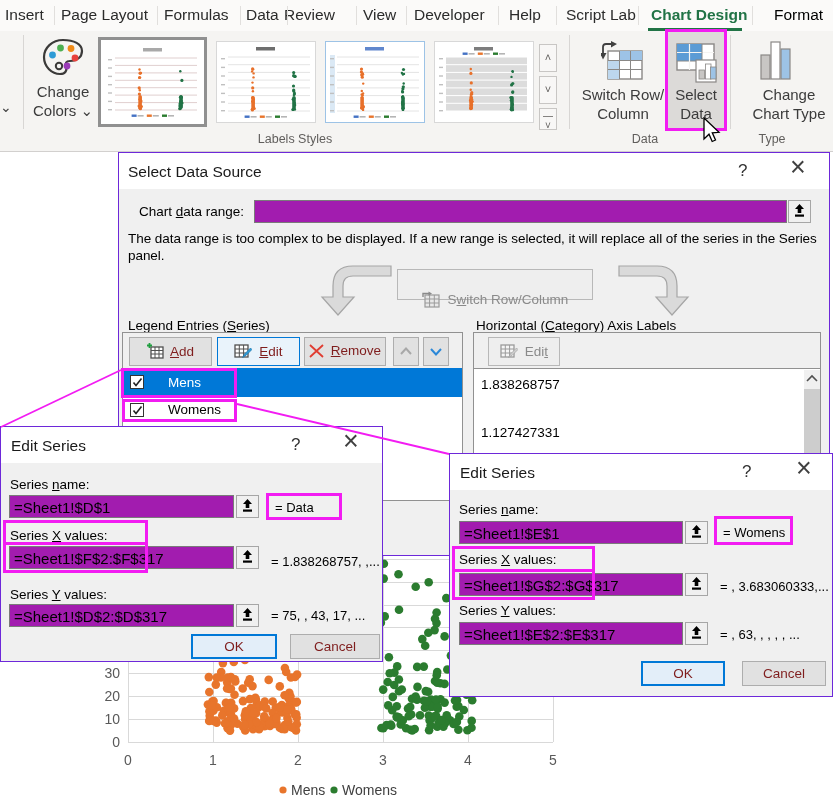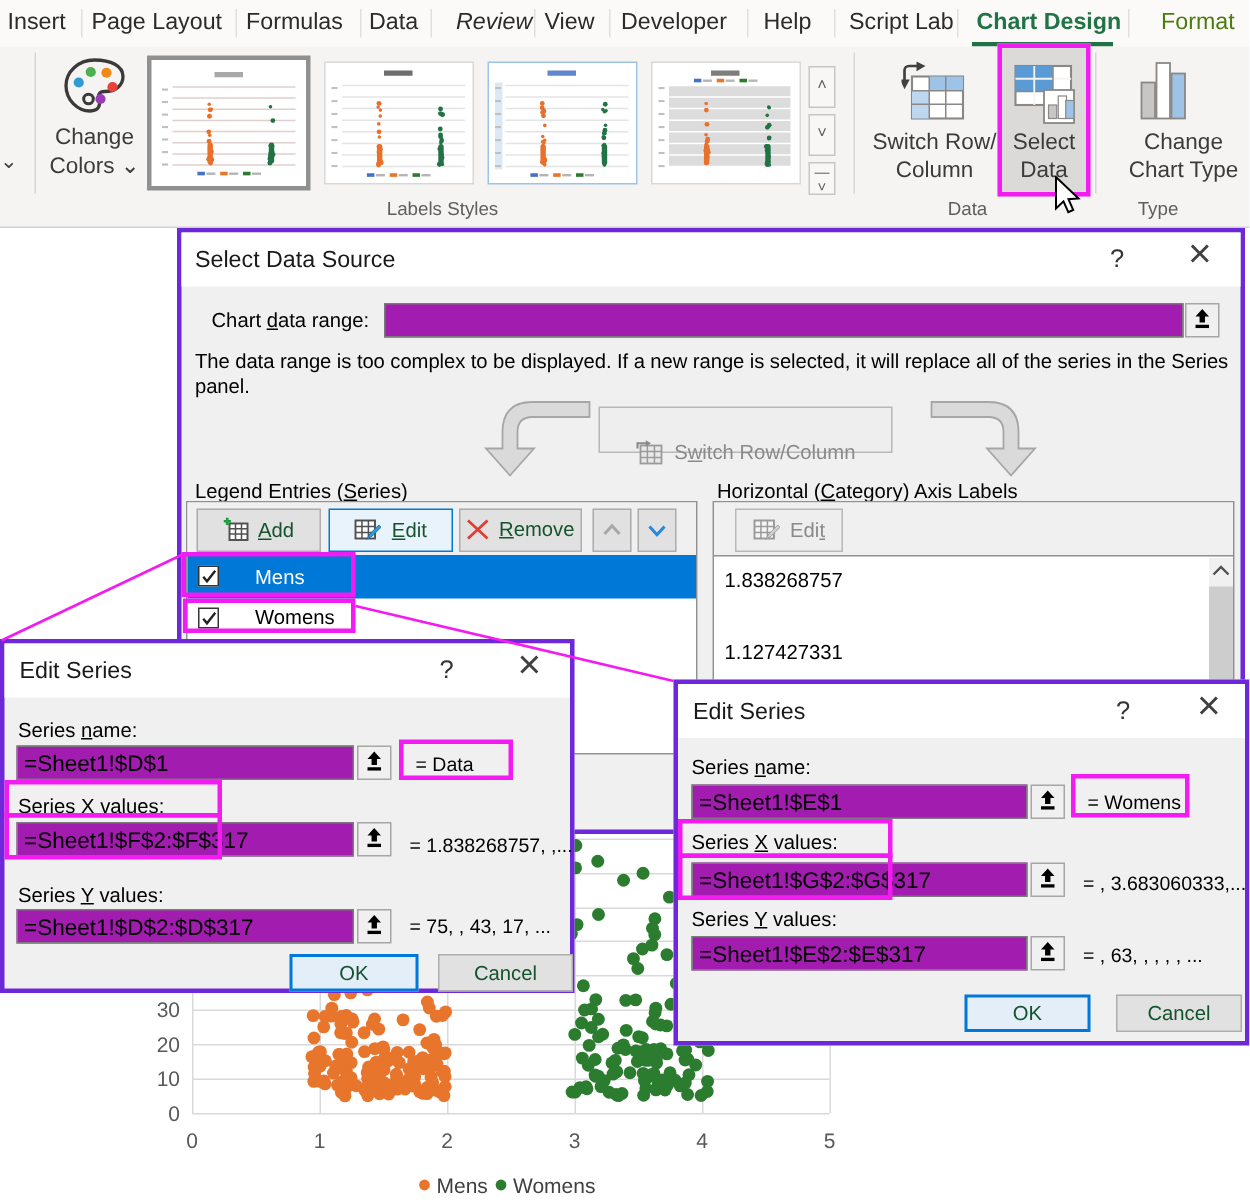--- a/index.html
+++ b/index.html
@@ -9,31 +9,31 @@
 #tabs { position:absolute; left:0; top:0; width:833px; height:31px; background:#fbfaf9; }
 .tab { position:absolute; top:0; height:31px; line-height:30px; font-size:15.5px; color:#2b2b2b;
   white-space:nowrap; }
 .tabsep { position:absolute; top:6px; height:19px; width:1px; background:#e1dfdd; }
 #ribbon { position:absolute; left:0; top:31px; width:833px; height:121px; background:#f5f4f2;
   border-bottom:1px solid #d2d0ce; }
 .rsep { position:absolute; top:4px; height:94px; width:1px; background:#d8d6d4; }
 .grplabel { position:absolute; top:101px; font-size:12.5px; color:#605e5c; width:160px; text-align:center; }
 .rbtntext { position:absolute; font-size:15px; color:#3b3b3b; text-align:center; line-height:18.5px; width:140px; }
 
-.dlg { position:absolute; background:#f0f0f0; border:3px solid #6d28d9; }
+.dlg { position:absolute; background:#f0f0f0; border:1px solid #6d28d9; }
 .dlgtitle { position:absolute; left:0; top:0; right:0; height:36px; background:#ffffff;
   font-size:15.5px; color:#1a1a1a; }
 .dlgtitle span.t { position:absolute; top:10px; }
 .qm { position:absolute; top:8px; font-size:17px; color:#333; }
 .xm { position:absolute; top:-1px; font-size:27px; color:#404040; font-weight:400; }
 .lbl { position:absolute; font-size:13.5px; color:#000; white-space:nowrap; }
 .tb { position:absolute; background:#a21caf; border:1px solid #7a7a7a; font-size:15px; color:#000;
   padding:3px 0 0 4px; white-space:nowrap; overflow:hidden; }
 .rangebtn { position:absolute; width:23px; height:23px; background:#f0f0f0; border:1px solid #a6a6a6; }
-.btn { position:absolute; background:#e1e1e1; border:1px solid #adadad; font-size:13.5px; color:#14532d;
+.btn { position:absolute; background:#e1e1e1; border:1px solid #adadad; font-size:13.5px; color:#7f1d1d;
   text-align:center; }
 .btn.ok { background:#e3eef9; border:2px solid #0078d7; }
 u { text-decoration:underline; }
 .eqtxt { position:absolute; font-size:13px; color:#000; white-space:nowrap; }
 </style></head>
 <body>
 <div id="page">
 
 <svg class="abs" style="left:0;top:152px;" width="833" height="650" viewBox="0 152 833 650">
   <rect x="0" y="152" width="833" height="650" fill="#ffffff"></rect>
@@ -335,27 +335,27 @@
   <text x="291" y="795" font-size="14" fill="#404040" font-family="Liberation Sans, sans-serif">Mens</text>
   <circle cx="334" cy="790" r="3.6" fill="#2b7c2f"></circle>
   <text x="342" y="795" font-size="14" fill="#404040" font-family="Liberation Sans, sans-serif">Womens</text>
 </svg>
 
 <div id="tabs">
   <div class="tab" style="left:5px;">Insert</div>
   <div class="tab" style="left:61px;">Page Layout</div>
   <div class="tab" style="left:164px;text-align:right;">Formulas</div>
   <div class="tab" style="left:246px;">Data</div>
-  <div class="tab" style="left:304px;font-style:italic;">Review</div>
+  <div class="tab" style="left:284px;">Review</div>
   <div class="tab" style="left:363px;">View</div>
   <div class="tab" style="left:414px;">Developer</div>
   <div class="tab" style="left:509px;">Help</div>
   <div class="tab" style="left:566px;">Script Lab</div>
   <div class="tab" style="left:651px;font-weight:bold;color:#217346;">Chart Design</div>
-  <div class="tab" style="left:774px;color:#4d7c0f;">Format</div>
+  <div class="tab" style="left:774px;color:#000000;">Format</div>
   <div class="tabsep" style="left:54px"></div>
       <div class="tabsep" style="left:157px"></div>
   <div class="tabsep" style="left:240px"></div>
       <div class="tabsep" style="left:287px"></div>
   <div class="tabsep" style="left:356px"></div>
       <div class="tabsep" style="left:406px"></div>
   <div class="tabsep" style="left:498px"></div>
       <div class="tabsep" style="left:556px"></div>
   <div class="tabsep" style="left:638px"></div>
       <div class="tabsep" style="left:752px"></div>

